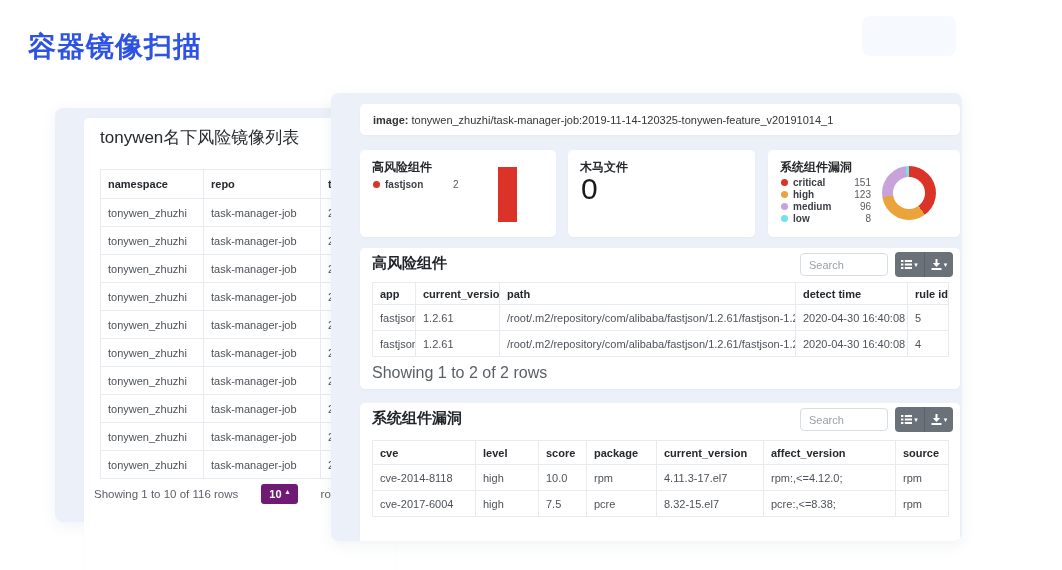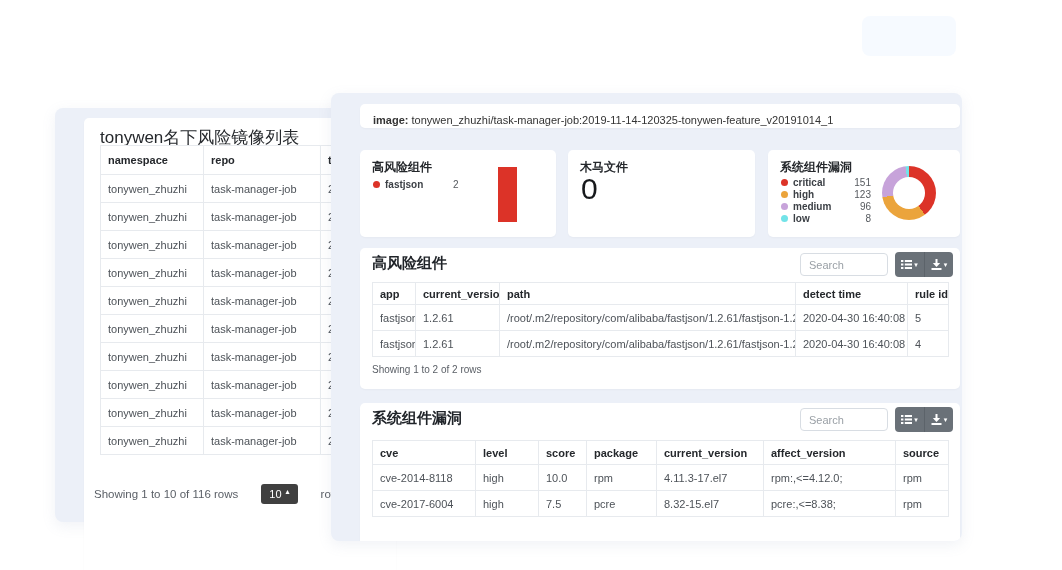--- a/index.html
+++ b/index.html
@@ -25,33 +25,33 @@
   .card { position:absolute; background:#fff; border-radius:5px;
     box-shadow:0 1px 2px rgba(0,0,0,.03); }
   
   .left-card { left:29px; top:10px; width:312px; height:479px; }
   .left-card .card-title { position:absolute; left:16px; top:8px; font-size:17px; color:#25282c; }
   table { border-collapse:collapse; background:#fff; }
   th,td { border:1px solid #e7eaee; font-size:11px; text-align:left;
     padding:0 7px; white-space:nowrap; overflow:hidden; }
   th { font-weight:bold; color:#25282c; }
   td { color:#4d5258; }
-  .left-table { position:absolute; left:16px; top:27px; width:330px; table-layout:fixed; }
+  .left-table { position:absolute; left:16px; top:51px; width:330px; table-layout:fixed; }
   .left-table th { height:29px; }
   .left-table td { height:28px; }
   .pager { position:absolute; left:10px; top:366px; width:300px;
     font-size:11.5px; color:#5a5f66; display:flex; align-items:center;gap:16px; }
   .page-size-btn {
-    margin:0 7px; background:#404040; color:#fff; border:none; border-radius:3px;
+    margin:0 7px; background:#701a75; color:#fff; border:none; border-radius:3px;
     font-size:11px; padding:4px 8px; font-family:inherit; cursor:pointer;
-    display:inline-flex; align-items:flex-start; gap:4px;
+    display:inline-flex; align-items:flex-start; gap:4px;font-weight:bold;
   }
   .page-size-btn .caret { font-size:8px; line-height:1; }
   
-  .image-bar { left:29px; top:11px; width:600px; height:24px;
+  .image-bar { left:29px; top:11px; width:600px; height:31px;
     font-size:11px; color:#333; line-height:33px; padding-left:13px; }
   .image-bar .b { font-weight:bold; }
   
   .stat-card { top:57px; height:87px; }
   .stat-a { left:29px; width:196px; }
   .stat-b { left:237px; width:187px; }
   .stat-c { left:437px; width:192px; }
   .stat-title { position:absolute; left:12px; top:9px; font-size:12px; font-weight:bold; color:#25282c; }
   .legend-row { position:absolute; left:13px; height:10px; display:flex; align-items:center; font-size:10px; }
   .dot { width:7px; height:7px; border-radius:50%; margin-right:5px; flex:0 0 auto; }
@@ -81,26 +81,27 @@
     display:flex; align-items:center; justify-content:center; gap:2px; color:#fff; }
   .tool-btn + .tool-btn { border-left:1px solid #5c636a; }
   .tool-btn .caret { font-size:7px; color:#fff; }
   .tool-btn svg { display:block; }
   .inner-table { position:absolute; left:12px; width:576px; table-layout:fixed; }
   .comp-card .inner-table { top:34px; }
   .vuln-card .inner-table { top:37px; }
   .comp-card .inner-table th { height:22px; }
   .vuln-card .inner-table th { height:24px; }
   .inner-table td { height:26px; }
-  .table-summary { position:absolute; left:12px; top:116px; font-size:10px; color:#5a5f66; }
+  .table-summary { position:absolute; left:12px; top:116px; font-size:16px; color:#5a5f66; }
 </style>
 </head>
 <body>
 
 <div class="stage">
+  <div class="page-title">容器镜像扫描</div>
   <div class="watermark"></div>
 
   <section class="window left-window">
     <div class="card left-card">
       <div class="card-title">tonywen名下风险镜像列表</div>
       <table class="left-table">
         <colgroup>
             <col style="width:103px">
             <col style="width:117px">
             <col style="width:110px">

